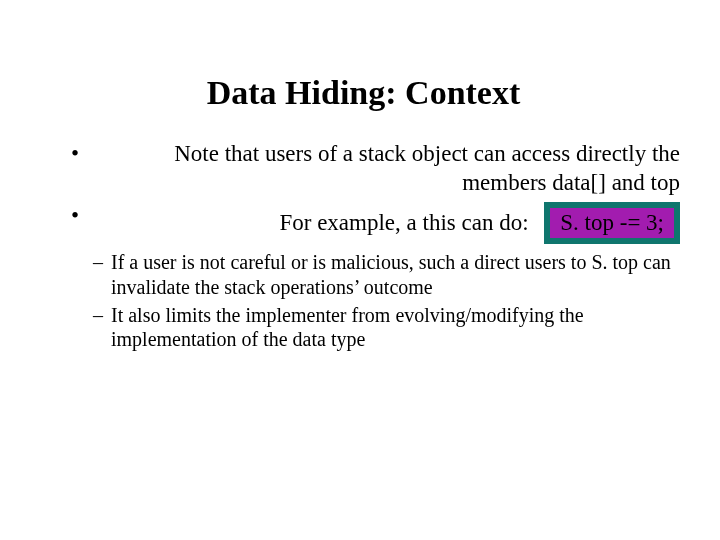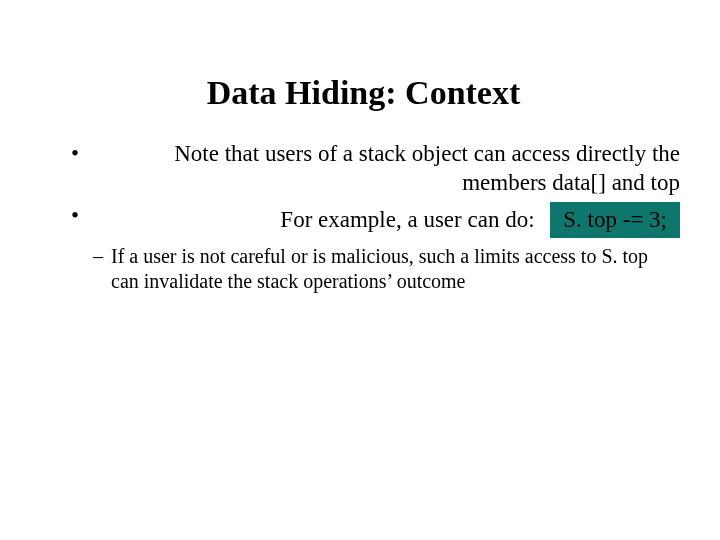--- a/index.html
+++ b/index.html
@@ -43,22 +43,22 @@
     position: absolute;
     left: 0;
     top: 0;
     font-size: 23px;
   }
   .inline-row {
     display: inline;
   }
   .code-box {
     display: inline-block;
-    border: 3px solid #0f766e;
-    background: #0f766e;
+    border: 6px solid #0f766e;
+    background: #a21caf;
     padding: 1px 10px 1px 10px;
     margin-left: 10px;
     font-size: 23px;
     vertical-align: baseline;
   }
   ul.sub {
     list-style: none;
     padding-left: 46px;
     margin-top: 6px;
   }
@@ -94,26 +94,29 @@
 <body>
 
 <div class="slide">
   <h1 class="title">Data Hiding: Context</h1>
 
   <ul class="main">
     <li>
       <span>Note that users of a stack object can access directly the members data[] and top</span>
     </li>
     <li>
-      <span class="inline-row">For example, a user can do:</span>
+      <span class="inline-row">For example, a this can do:</span>
       <span class="code-box">S. top -= 3;</span>
     </li>
   </ul>
 
   <ul class="sub">
     <li>
-      <span>If a user is not careful or is malicious, such a limits access to S. top can invalidate the stack operations’ outcome</span>
+      <span>If a user is not careful or is malicious, such a direct users to S. top can invalidate the stack operations’ outcome</span>
+    </li>
+    <li>
+      <span>It also limits the implementer from evolving/modifying the implementation of the data type</span>
     </li>
   </ul>
 
   <div class="footer-center">CS 103</div>
   <div class="footer-right">10</div>
 </div>
 
 </body></html>

